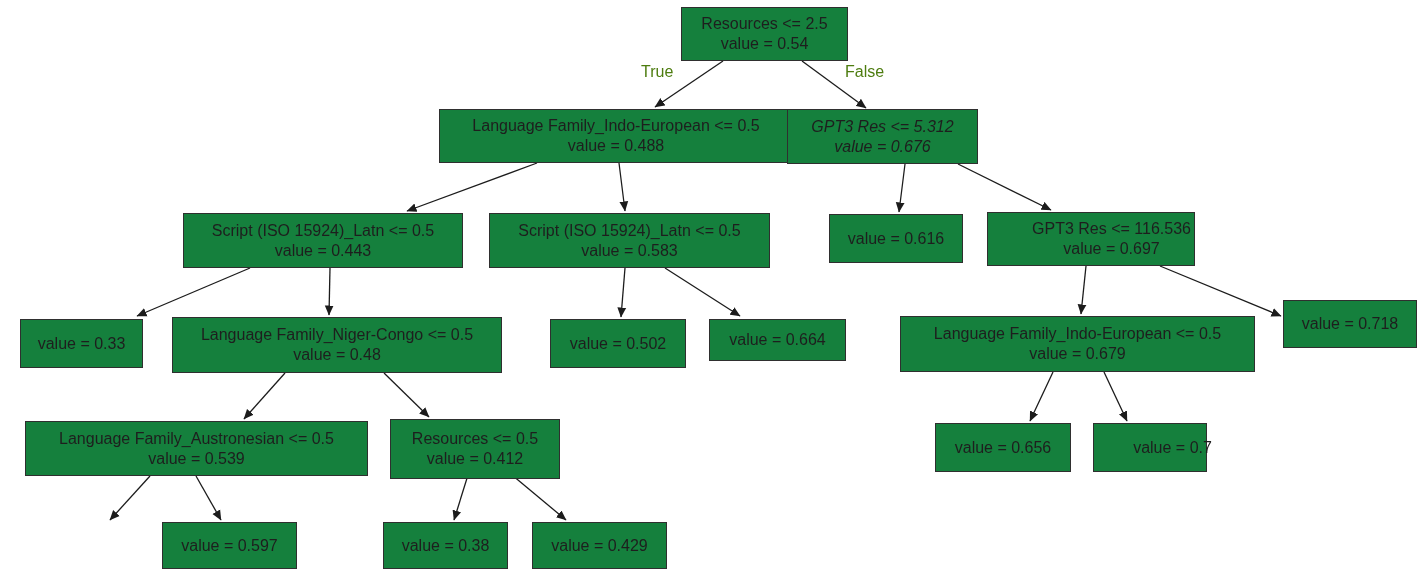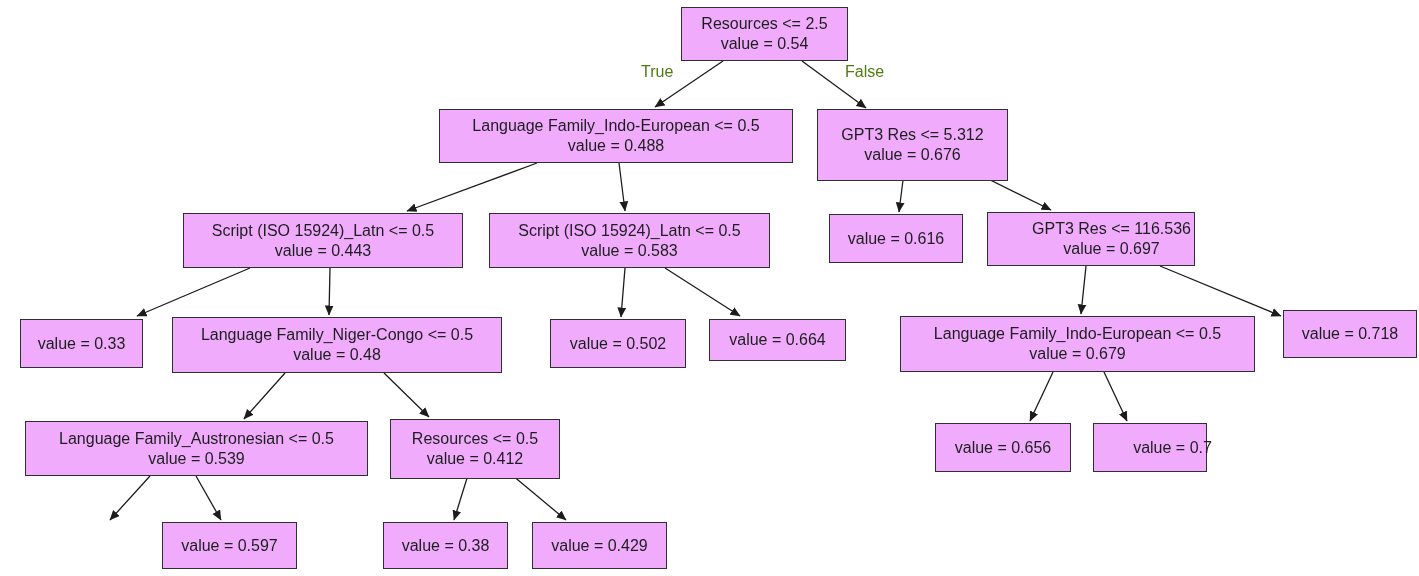--- a/index.html
+++ b/index.html
@@ -14,21 +14,21 @@
   }
   #edges {
     position: absolute;
     left: 0; top: 0;
     width: 1419px; height: 576px;
   }
   #edges line { stroke: #1c1c1c; stroke-width: 1.3; }
   .node {
     position: absolute;
     box-sizing: border-box;
-    background: #f0abfc;
+    background: #15803d;
     border: 1.4px solid #2f2f2f;
     display: flex;
     flex-direction: column;
     justify-content: center;
     align-items: center;
     font-size: 16px;
     line-height: 20px;
     white-space: nowrap;
     text-align: center;
   }
@@ -78,21 +78,21 @@
   <div class="node" style="left:681px;top:7px;width:167px;height:54px;">
     <div>Resources &lt;= 2.5</div>
     <div>value = 0.54</div>
   </div>
 
   <div class="node" style="left:439px;top:109px;width:354px;height:54px;">
     <div>Language Family_Indo-European &lt;= 0.5</div>
     <div>value = 0.488</div>
   </div>
 
-  <div class="node" style="left:817px;top:109px;width:191px;height:72px;">
+  <div class="node" style="left:787px;top:109px;width:191px;height:55px;font-style:italic;">
     <div>GPT3 Res &lt;= 5.312</div>
     <div>value = 0.676</div>
   </div>
 
   <div class="node" style="left:183px;top:213px;width:280px;height:55px;">
     <div>Script (ISO 15924)_Latn &lt;= 0.5</div>
     <div>value = 0.443</div>
   </div>
 
   <div class="node" style="left:489px;top:213px;width:281px;height:55px;">
@@ -128,21 +128,21 @@
   <div class="node" style="left:709px;top:319px;width:137px;height:42px;">
     <div></div>
     <div>value = 0.664</div>
   </div>
 
   <div class="node" style="left:900px;top:316px;width:355px;height:56px;">
     <div>Language Family_Indo-European &lt;= 0.5</div>
     <div>value = 0.679</div>
   </div>
 
-  <div class="node" style="left:1283px;top:310px;width:134px;height:48px;">
+  <div class="node" style="left:1283px;top:300px;width:134px;height:48px;">
     <div></div>
     <div>value = 0.718</div>
   </div>
 
   <div class="node" style="left:25px;top:421px;width:343px;height:55px;">
     <div>Language Family_Austronesian &lt;= 0.5</div>
     <div>value = 0.539</div>
   </div>
 
   <div class="node" style="left:390px;top:419px;width:170px;height:60px;">

